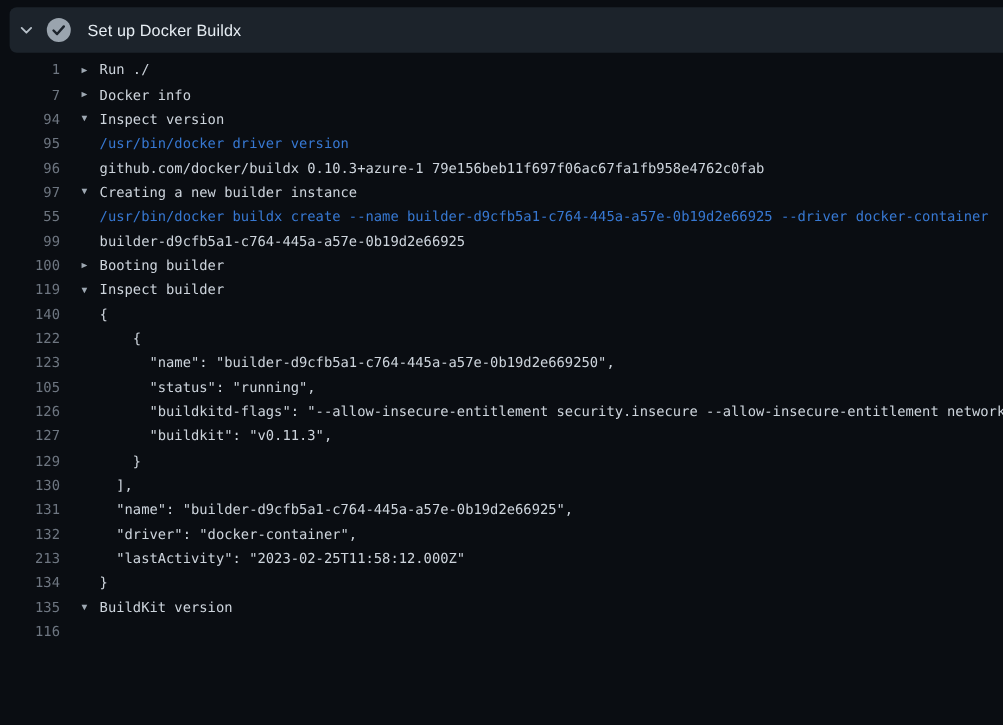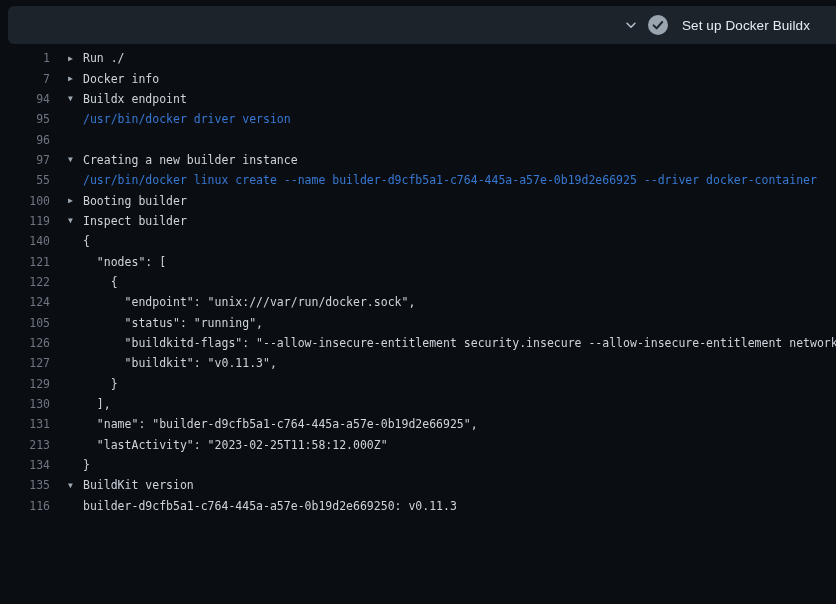--- a/index.html
+++ b/index.html
@@ -21,23 +21,22 @@
     font-family: "Liberation Sans", sans-serif;
   }
   .step-header {
     position: absolute;
     left: 8px; top: 6px;
     width: 828px; height: 38px;
     background: var(--bar-bg);
     border-radius: 6px 0 0 6px;
     display: flex;
     align-items: center;
-    padding: 0 26px;
+    padding: 0 0;
     cursor: pointer;
-    justify-content: flex-end;
   }
   .chevron {
     width: 16px; height: 16px;
     display: flex; align-items: center; justify-content: center;
     margin: 0 8px 0 6px;
     flex: none;
   }
   .check-badge {
     width: 22px; height: 22px;
     flex: none;
@@ -102,34 +101,35 @@
       <circle cx="11" cy="11" r="10" fill="var(--check-circle)"></circle>
       <path d="M6.6 11.4l3 3 5.6-6.4" fill="none" stroke="var(--bar-bg)" stroke-width="2" stroke-linecap="round" stroke-linejoin="round"></path>
     </svg>
   </span>
   <span class="step-title">Set up Docker Buildx</span>
 </div>
 
 <div class="log">
     <div class="row group-row"><span class="ln">1</span><span class="content group"><span class="marker">▶</span><span>Run ./</span></span></div>
     <div class="row group-row"><span class="ln">7</span><span class="content group"><span class="marker">▶</span><span>Docker info</span></span></div>
-    <div class="row group-row"><span class="ln">94</span><span class="content group"><span class="marker">▼</span><span>Buildx endpoint</span></span></div>
+    <div class="row group-row"><span class="ln">94</span><span class="content group"><span class="marker">▼</span><span>Inspect version</span></span></div>
     <div class="row"><span class="ln">95</span><span class="content child command">/usr/bin/docker driver version</span></div>
-    <div class="row"><span class="ln">96</span></div>
+    <div class="row"><span class="ln">96</span><span class="content child output">github.com/docker/buildx 0.10.3+azure-1 79e156beb11f697f06ac67fa1fb958e4762c0fab</span></div>
     <div class="row group-row"><span class="ln">97</span><span class="content group"><span class="marker">▼</span><span>Creating a new builder instance</span></span></div>
-    <div class="row"><span class="ln">55</span><span class="content child command">/usr/bin/docker linux create --name builder-d9cfb5a1-c764-445a-a57e-0b19d2e66925 --driver docker-container</span></div>
+    <div class="row"><span class="ln">55</span><span class="content child command">/usr/bin/docker buildx create --name builder-d9cfb5a1-c764-445a-a57e-0b19d2e66925 --driver docker-container</span></div>
+    <div class="row"><span class="ln">99</span><span class="content child output">builder-d9cfb5a1-c764-445a-a57e-0b19d2e66925</span></div>
     <div class="row group-row"><span class="ln">100</span><span class="content group"><span class="marker">▶</span><span>Booting builder</span></span></div>
     <div class="row group-row"><span class="ln">119</span><span class="content group"><span class="marker">▼</span><span>Inspect builder</span></span></div>
     <div class="row"><span class="ln">140</span><span class="content child output">{</span></div>
-    <div class="row"><span class="ln">121</span><span class="content child output">  "nodes": [</span></div>
     <div class="row"><span class="ln">122</span><span class="content child output">    {</span></div>
-    <div class="row"><span class="ln">124</span><span class="content child output">      "endpoint": "unix:///var/run/docker.sock",</span></div>
+    <div class="row"><span class="ln">123</span><span class="content child output">      "name": "builder-d9cfb5a1-c764-445a-a57e-0b19d2e669250",</span></div>
     <div class="row"><span class="ln">105</span><span class="content child output">      "status": "running",</span></div>
     <div class="row"><span class="ln">126</span><span class="content child output">      "buildkitd-flags": "--allow-insecure-entitlement security.insecure --allow-insecure-entitlement network.host",</span></div>
     <div class="row"><span class="ln">127</span><span class="content child output">      "buildkit": "v0.11.3",</span></div>
     <div class="row"><span class="ln">129</span><span class="content child output">    }</span></div>
     <div class="row"><span class="ln">130</span><span class="content child output">  ],</span></div>
     <div class="row"><span class="ln">131</span><span class="content child output">  "name": "builder-d9cfb5a1-c764-445a-a57e-0b19d2e66925",</span></div>
+    <div class="row"><span class="ln">132</span><span class="content child output">  "driver": "docker-container",</span></div>
     <div class="row"><span class="ln">213</span><span class="content child output">  "lastActivity": "2023-02-25T11:58:12.000Z"</span></div>
     <div class="row"><span class="ln">134</span><span class="content child output">}</span></div>
     <div class="row group-row"><span class="ln">135</span><span class="content group"><span class="marker">▼</span><span>BuildKit version</span></span></div>
-    <div class="row"><span class="ln">116</span><span class="content child output">builder-d9cfb5a1-c764-445a-a57e-0b19d2e669250: v0.11.3</span></div>
+    <div class="row"><span class="ln">116</span></div>
   </div>
 
 </body></html>

